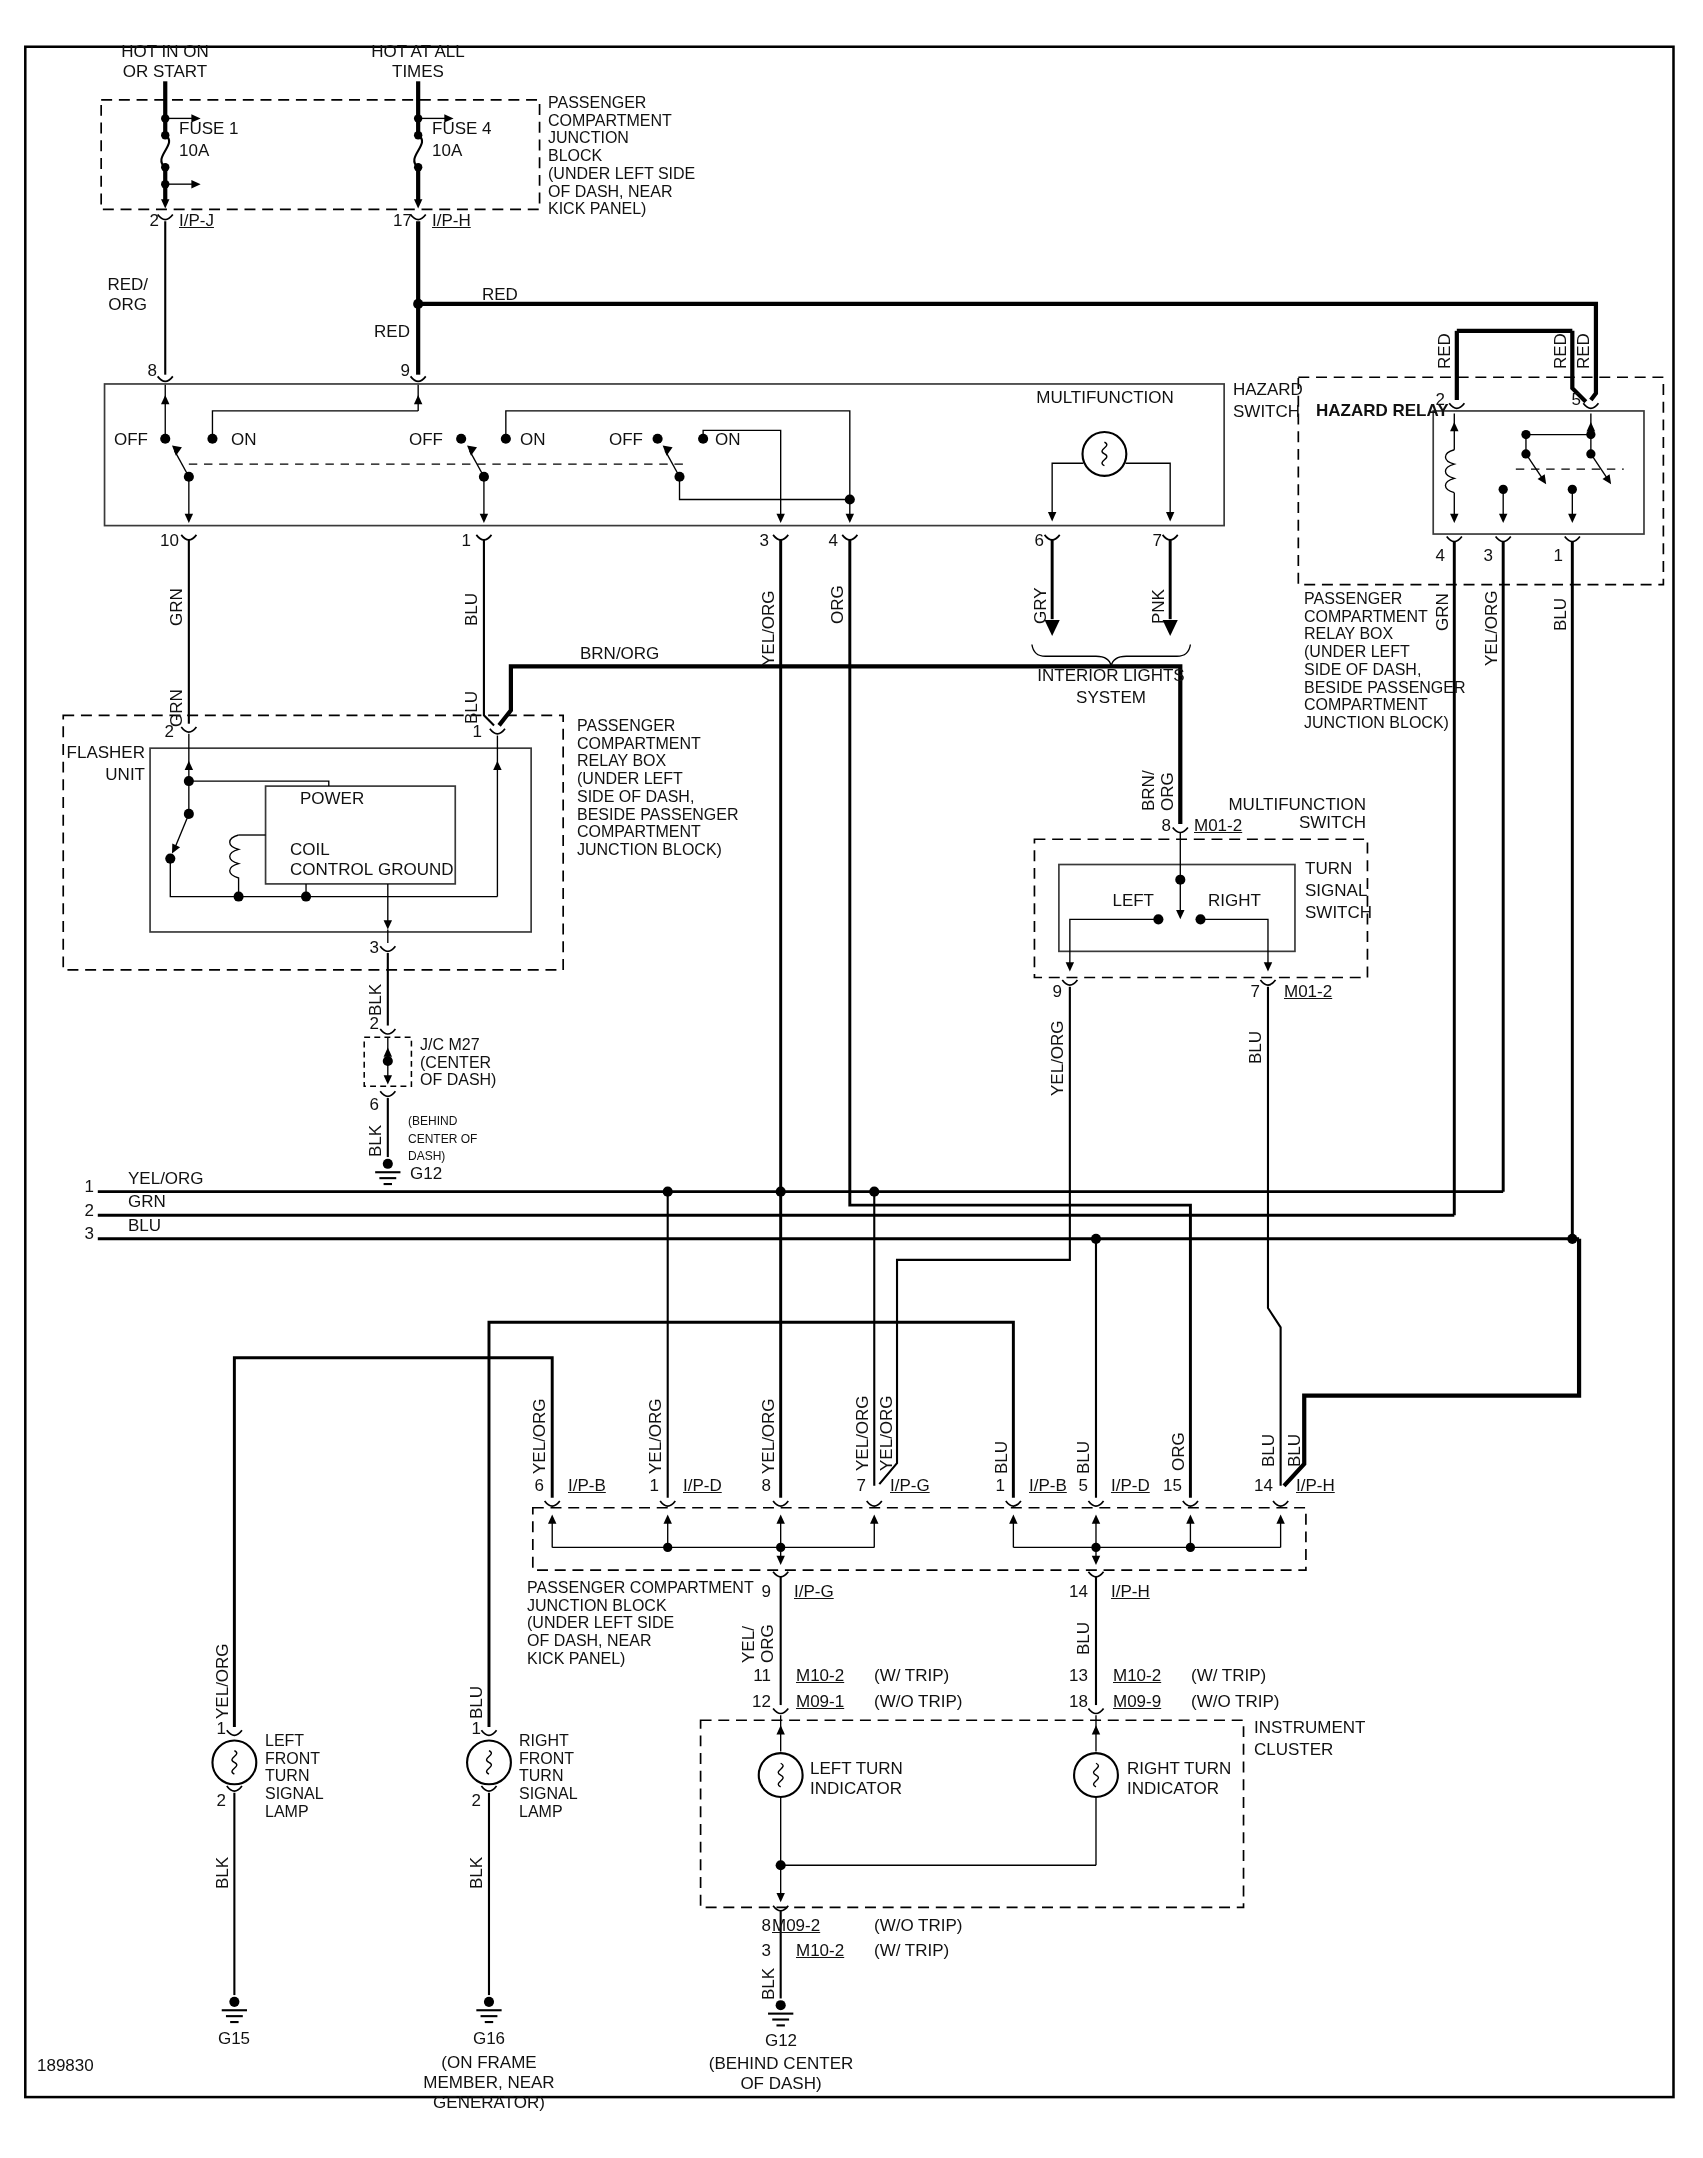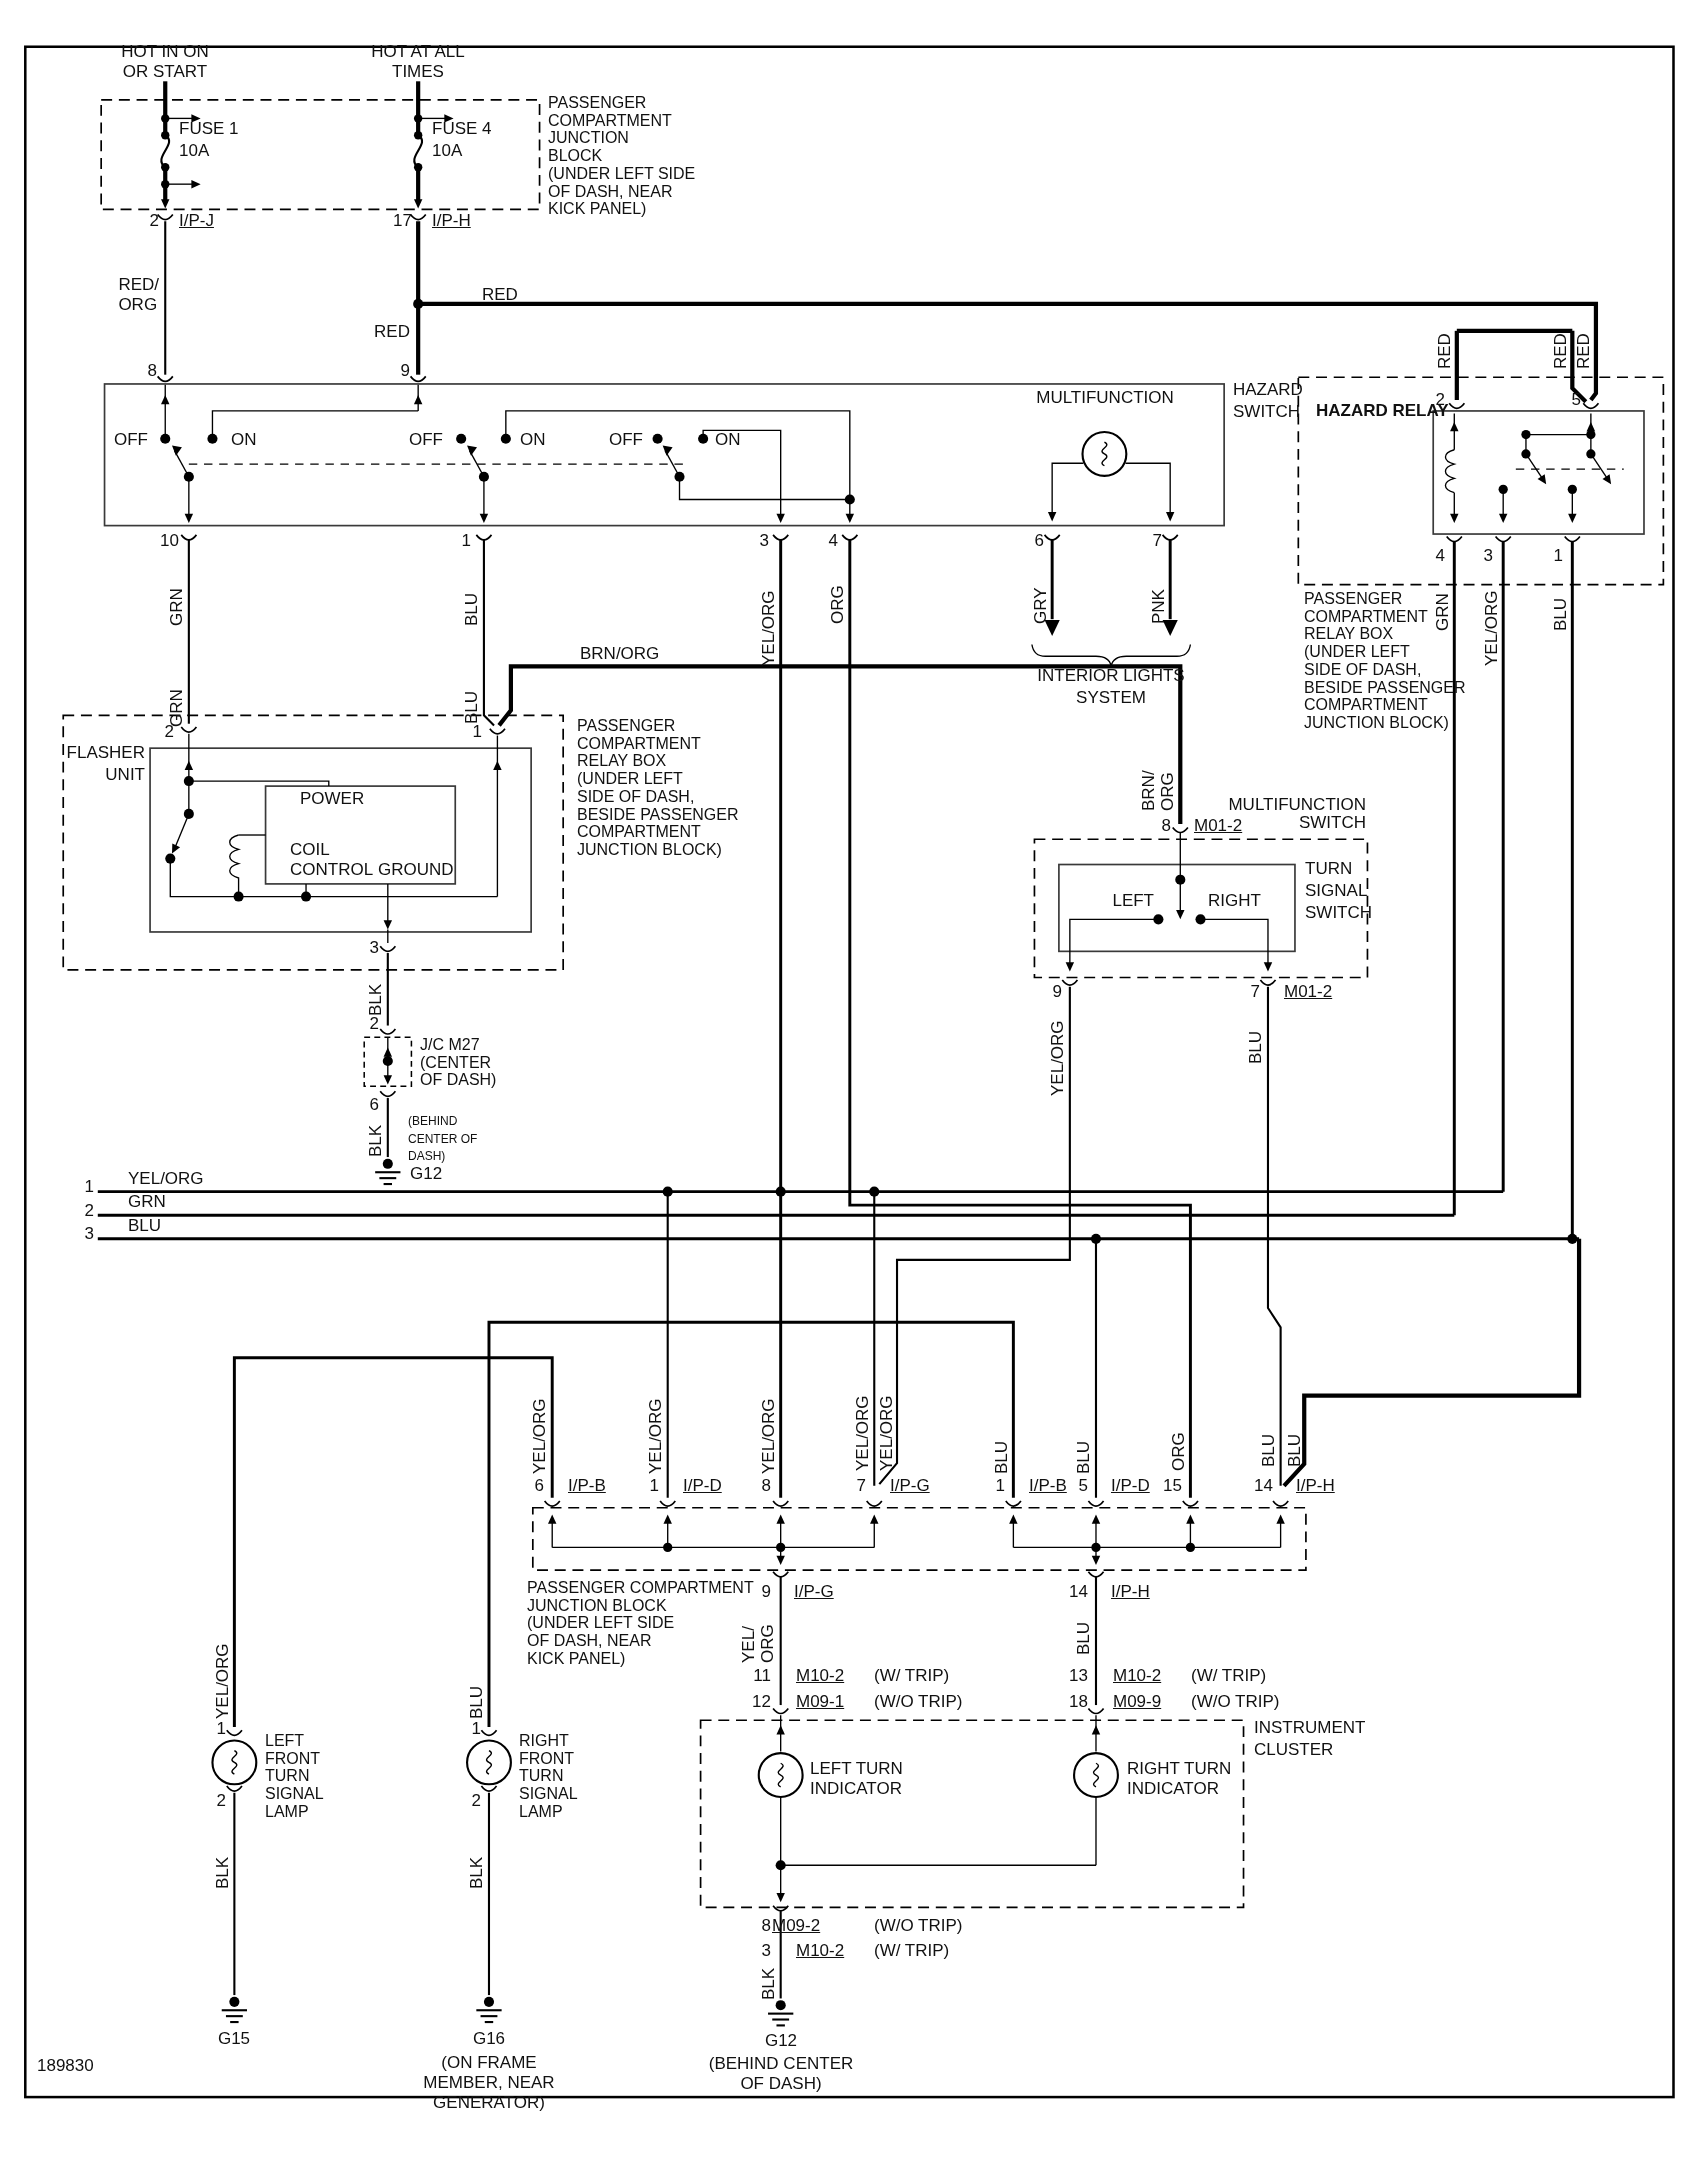--- a/index.html
+++ b/index.html
@@ -388,21 +388,21 @@
 COMPARTMENT
 JUNCTION
 BLOCK
 (UNDER LEFT SIDE
 OF DASH, NEAR
 KICK PANEL)</div>
       <div class="lbl" style="left: 159px; top: 211px; line-height: 20px; transform: translateX(-100%); text-align: right;">2</div>
       <div class="lbl" style="left: 179px; top: 211px; line-height: 20px; text-decoration: underline;">I/P-J</div>
       <div class="lbl" style="left: 412px; top: 211px; line-height: 20px; transform: translateX(-100%); text-align: right;">17</div>
       <div class="lbl" style="left: 432px; top: 211px; line-height: 20px; text-decoration: underline;">I/P-H</div>
-      <div class="lbl" style="left: 159px; top: 275px; line-height: 20px; transform: translateX(-100%); text-align: left;">RED/
+      <div class="lbl" style="left: 148px; top: 275px; line-height: 20px; transform: translateX(-100%); text-align: center;">RED/
 ORG</div>
       <div class="lbl" style="left: 482px; top: 285px; line-height: 20px;">RED</div>
       <div class="lbl" style="left: 410px; top: 322px; line-height: 20px; transform: translateX(-100%); text-align: right;">RED</div>
       <div class="lbl" style="left: 157px; top: 361px; line-height: 20px; transform: translateX(-100%); text-align: right;">8</div>
       <div class="lbl" style="left: 410px; top: 361px; line-height: 20px; transform: translateX(-100%); text-align: right;">9</div>
       <div class="lbl" style="left: 1233px; top: 379px; line-height: 22px;">HAZARD
 SWITCH</div>
       <div class="lbl" style="left: 148px; top: 430px; line-height: 20px; transform: translateX(-100%); text-align: right;">OFF</div>
       <div class="lbl" style="left: 231px; top: 430px; line-height: 20px;">ON</div>
       <div class="lbl" style="left: 443px; top: 430px; line-height: 20px; transform: translateX(-100%); text-align: right;">OFF</div>

